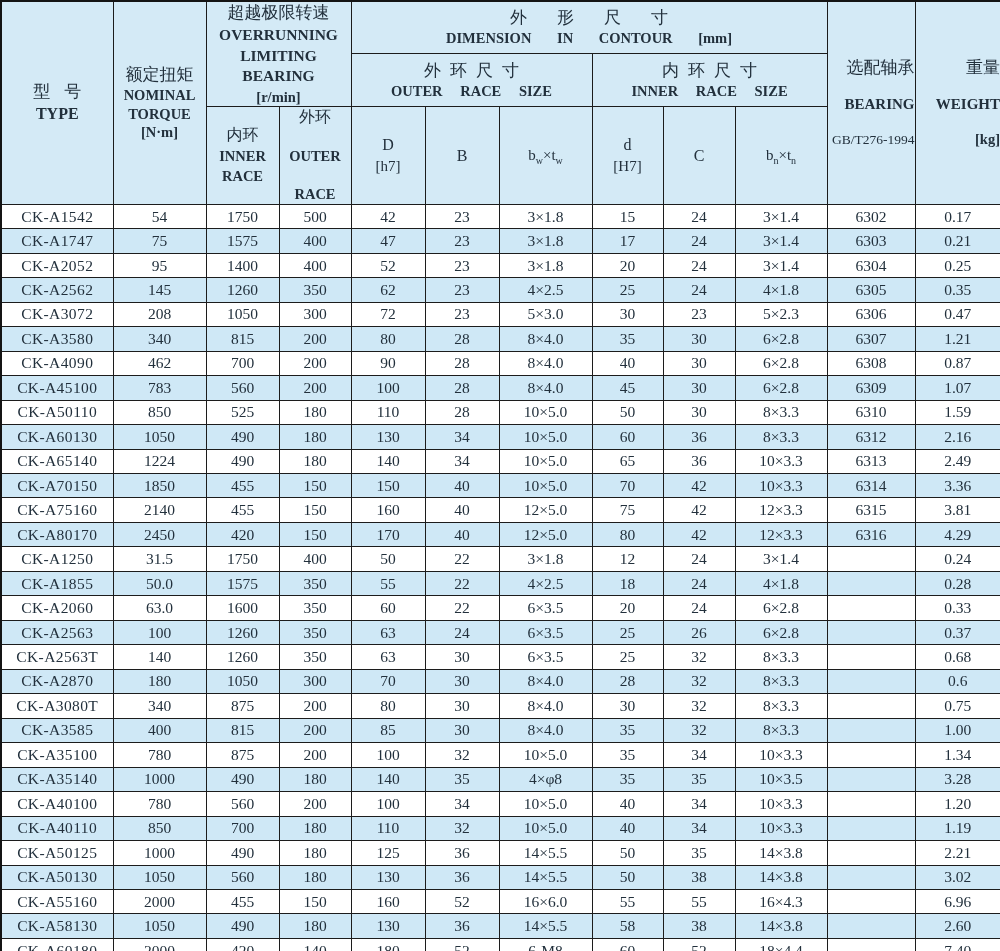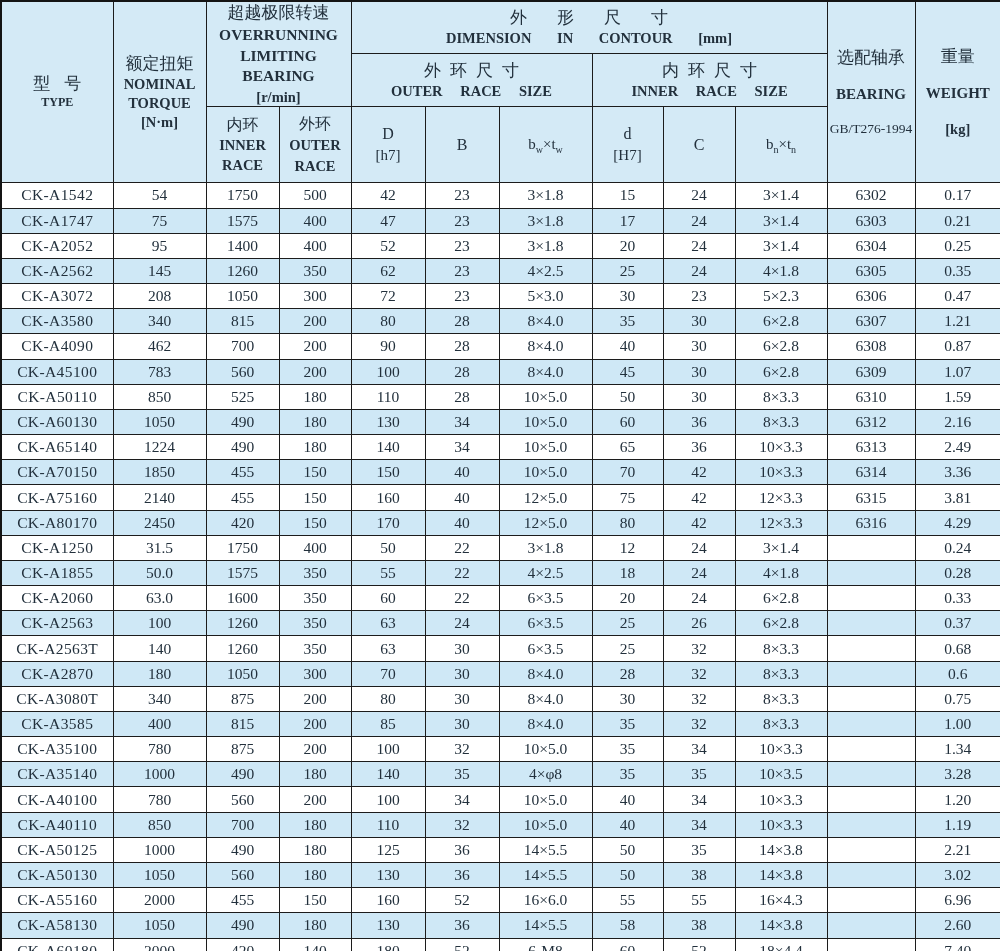--- a/index.html
+++ b/index.html
@@ -19,21 +19,21 @@
   .sm  { font-size:13.5px; line-height:1.3; }
   .ls-huge { letter-spacing:30px; text-indent:30px;text-align:center; }   
   .ws-huge { word-spacing:22px; }                       
   .ls-wide { letter-spacing:9px; text-indent:9px; }     
   .ws-wide { word-spacing:14px; }                       
   .ls-med  { letter-spacing:14px; text-indent:14px; }   
 
   .vstack   { display:flex; flex-direction:column; justify-content:center; align-items:center; }
   .gap4  { gap:4px; }
   .gap10 { }
-  .gap16 { gap:16px; }
+  .gap16 { gap:16px;align-items:flex-end; }
 
   sub { font-size:10px; }
   .formula { font-size:15px; }
 </style>
 </head>
 <body>
 
 <table>
   <colgroup>
     <col style="width:112px">
@@ -47,21 +47,21 @@
       <col style="width:72px">
     <col style="width:92px">
       <col style="width:88px">
       <col style="width:86px">
   </colgroup>
   <thead>
     <tr style="height:46px">
       <th rowspan="3">
         <div class="vstack gap10">
           <div class="cn ls-med">型号</div>
-          <div class="en" style="font-size:12px">TYPE</div>
+          <div class="en" style="font-size:16px">TYPE</div>
         </div>
       </th>
       <th rowspan="3">
         <div class="vstack gap10">
           <div class="cn">额定扭矩</div>
           <div class="en">NOMINAL</div>
           <div class="en">TORQUE</div>
           <div class="en">[N·m]</div>
         </div>
       </th>
@@ -110,21 +110,21 @@
     </tr>
     <tr style="height:76px">
       <th>
         <div class="vstack" style="gap:1px">
           <div class="cn" style="font-size:16px">内环</div>
           <div class="en">INNER</div>
           <div class="en">RACE</div>
         </div>
       </th>
       <th>
-        <div class="vstack" style="gap:2px">
+        <div class="vstack" style="gap:19px">
           <div class="cn" style="font-size:16px">外环</div>
           <div class="en">OUTER</div>
           <div class="en">RACE</div>
         </div>
       </th>
       <th>
         <div class="vstack gap4">
           <div class="formula" style="font-size:16px">D</div>
           <div class="formula">[h7]</div>
         </div>

